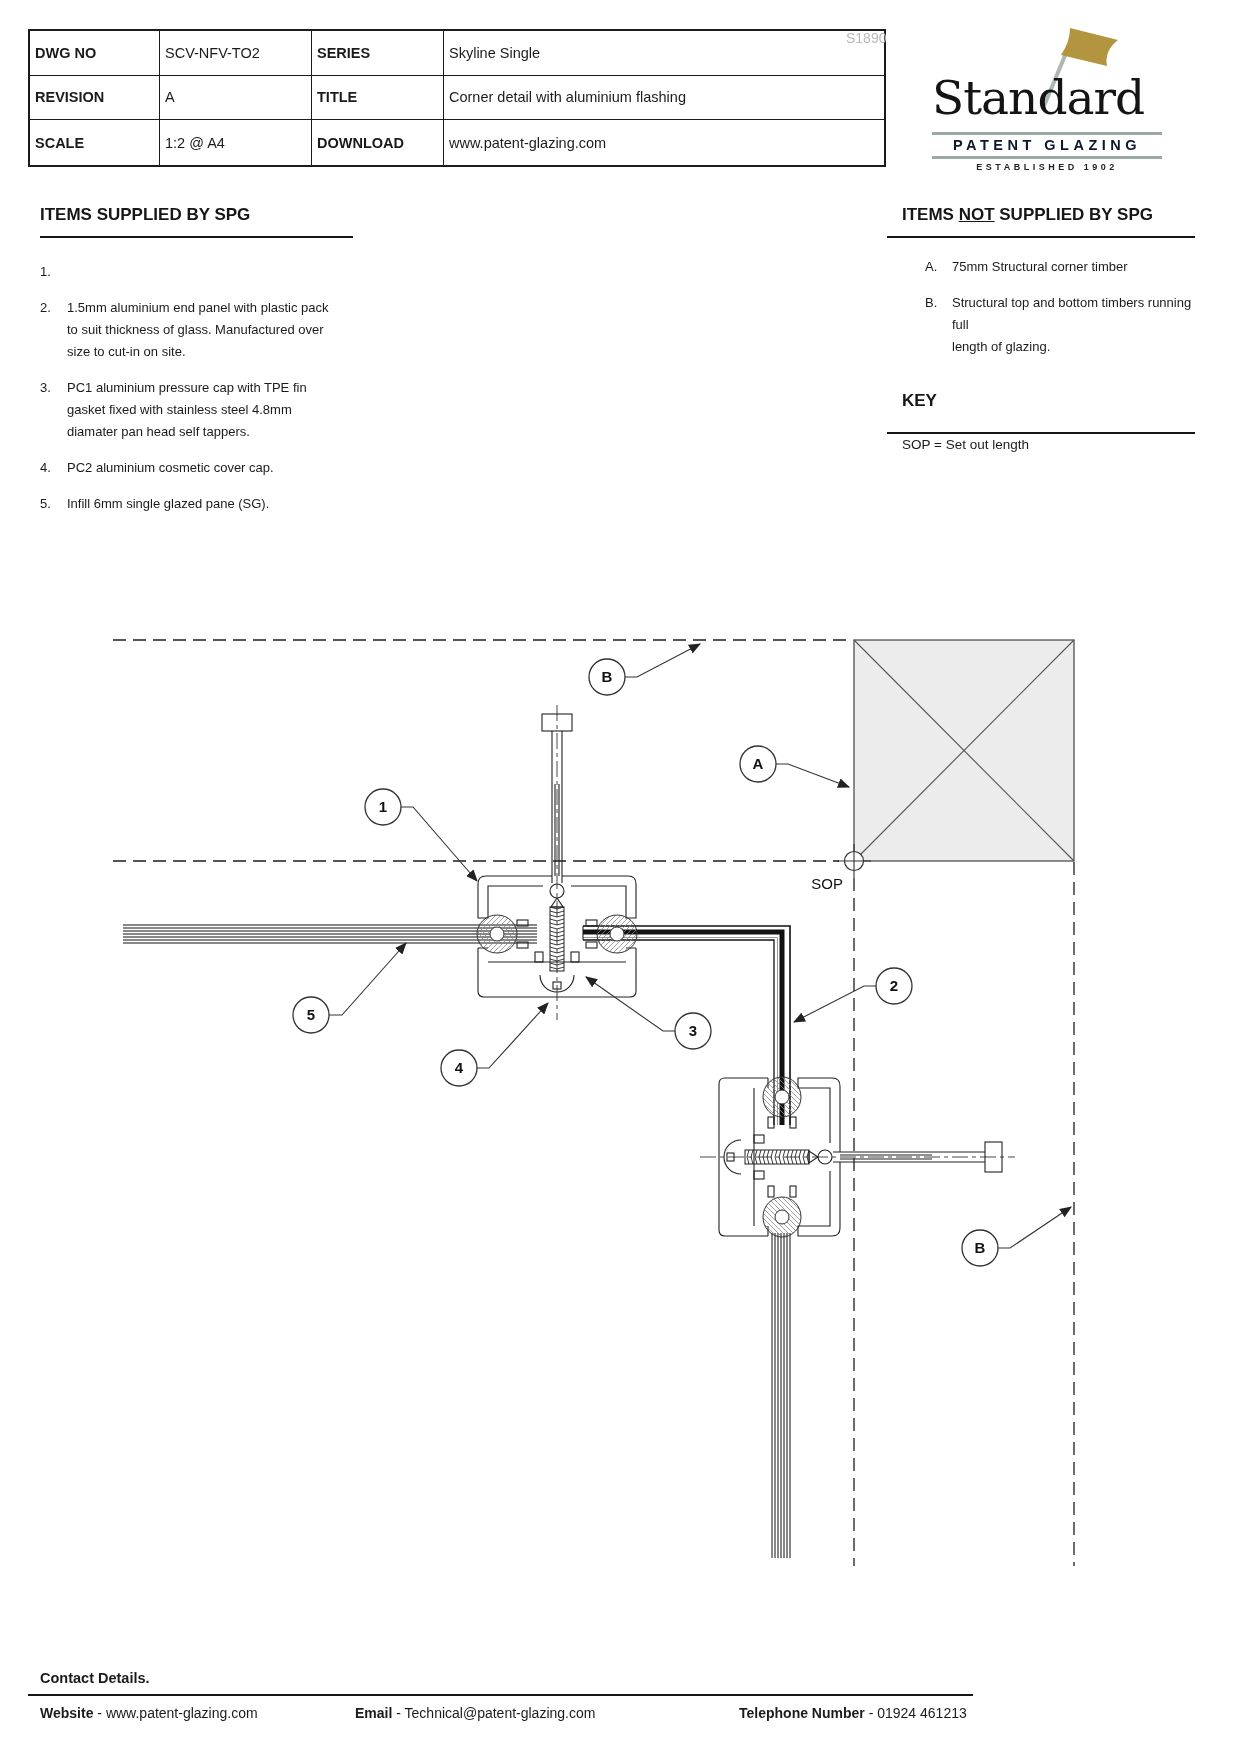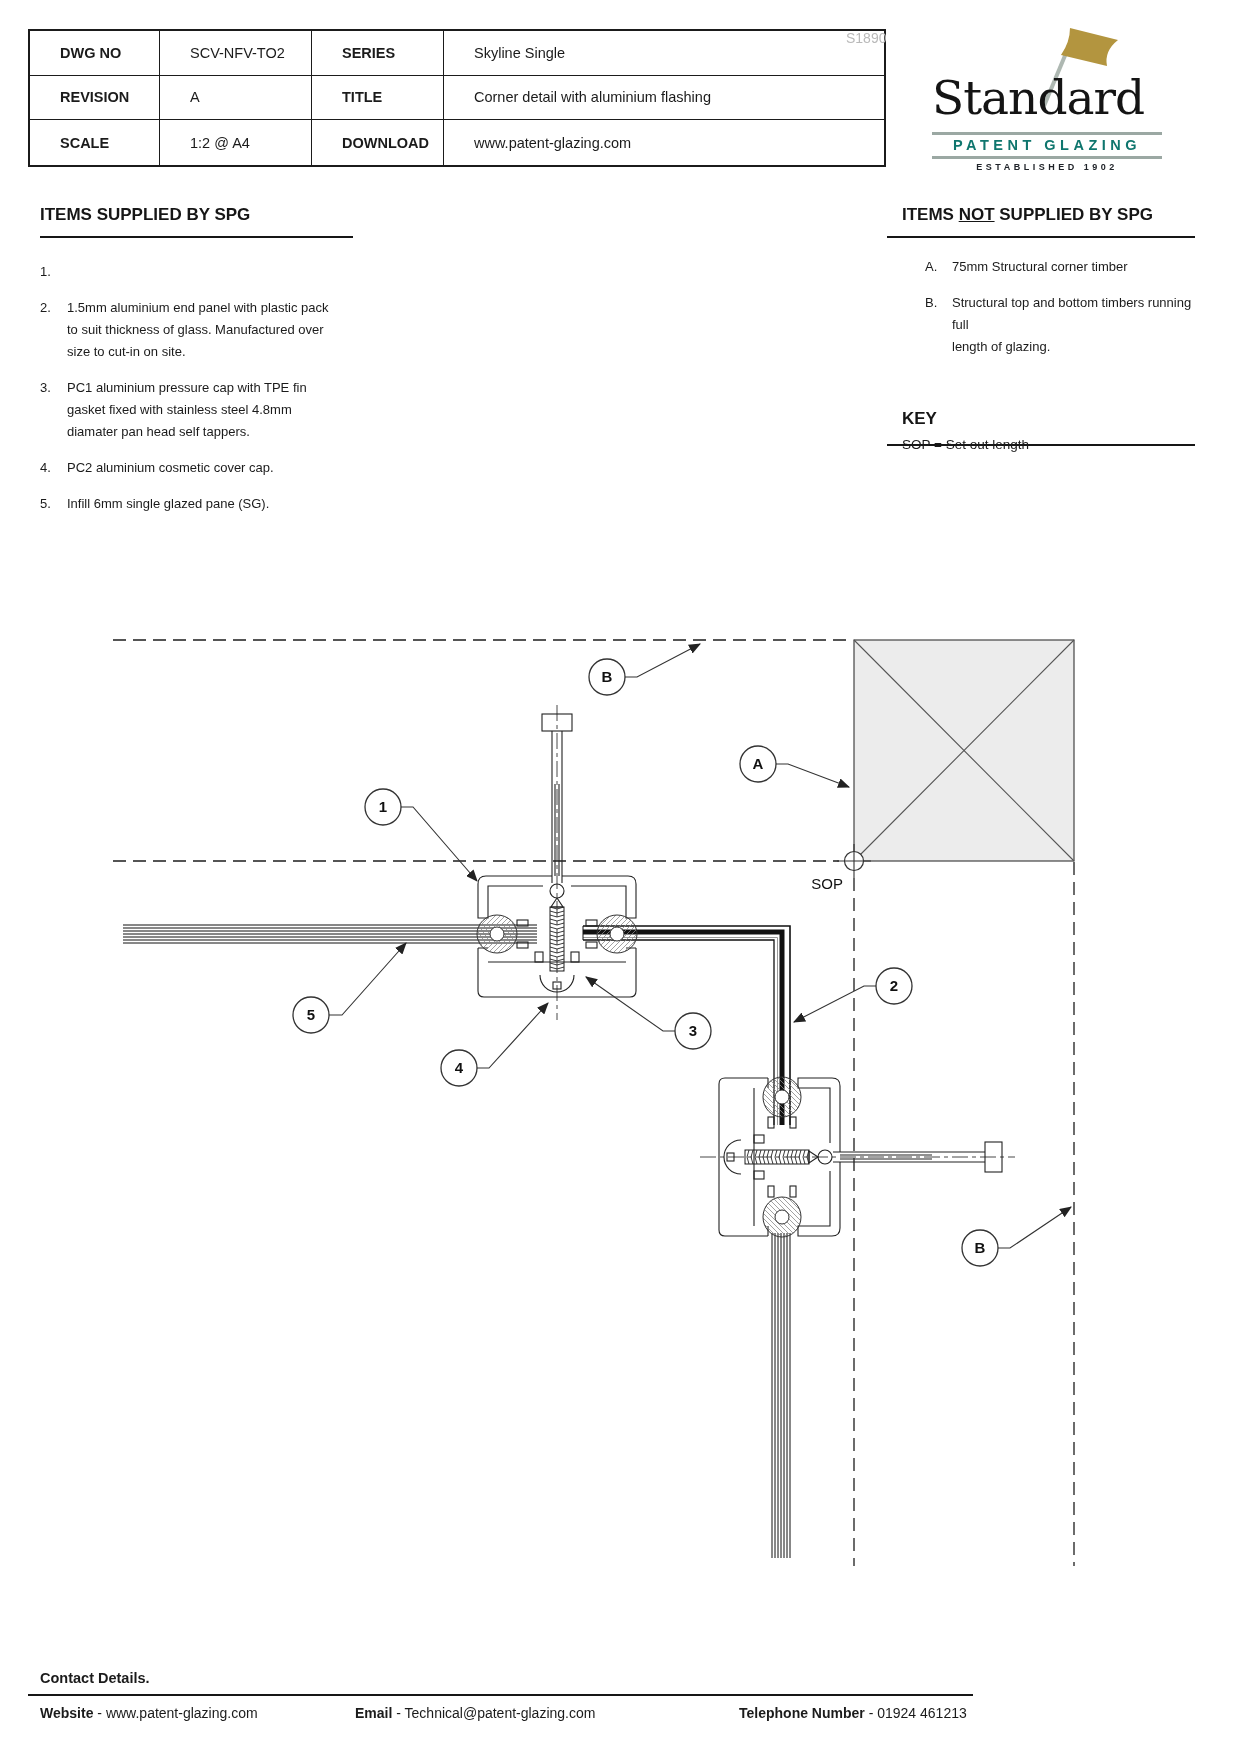--- a/index.html
+++ b/index.html
@@ -5,52 +5,52 @@
   html,body{margin:0;padding:0;background:#fff;}
   #page{position:relative;width:1240px;height:1754px;background:#fff;
         font-family:"Liberation Sans",sans-serif;color:#1b1b1b;overflow:hidden;}
 
   
   #titleblock{position:absolute;left:28px;top:29px;width:858px;height:138px;
               border:2px solid #1b1b1b;box-sizing:border-box;
               display:grid;grid-template-columns:130px 152px 132px auto;
               grid-template-rows:1fr 1fr 1fr;}
   #titleblock .cell{border-right:1px solid #1b1b1b;border-bottom:1px solid #1b1b1b;
-              display:flex;align-items:center;padding-left:30px;font-size:14.5px;
+              display:flex;align-items:center;padding-left:5px;font-size:14.5px;
               box-sizing:border-box;white-space:nowrap;}
   #titleblock .cell.lastcol{border-right:none;}
   #titleblock .cell.lastrow{border-bottom:none;}
   #titleblock .lbl{font-weight:bold;}
   #watermark{position:absolute;left:846px;top:30px;font-size:14px;color:#b9b9b9;}
 
   
   #brand{position:absolute;left:932px;top:74px;width:230px;}
   #brand .name{font-family:"DejaVu Serif","Liberation Serif",serif;font-size:47px;
                line-height:48px;color:#141414;letter-spacing:-1px;}
   #brand .rule{height:3px;background:#9ba8a3;margin-top:10px;}
   #brand .rule2{height:3px;background:#9ba8a3;margin-top:3px;}
   #brand .tagline{margin-top:2px;font-size:14.5px;font-weight:bold;letter-spacing:4.5px;
-               color:#0f766e;text-align:center;white-space:nowrap;}
+               color:#0f172a;text-align:center;white-space:nowrap;}
   #brand .est{margin-top:3px;font-size:9px;font-weight:bold;letter-spacing:3.5px;
                color:#20242a;text-align:center;}
   #flag{position:absolute;left:1028px;top:18px;}
 
   
   .colhead{position:absolute;font-size:17px;font-weight:bold;color:#161616;
            border-bottom:2px solid #161616;padding-bottom:11px;}
   #supplied-head{left:40px;top:205px;width:313px;}
   #notsupplied-head{left:887px;top:205px;width:308px;padding-left:15px;box-sizing:border-box;}
   .uline{text-decoration:underline;}
   .notelist{position:absolute;font-size:13px;line-height:22px;}
   #supplied-list{left:40px;top:261px;width:330px;}
   #notsupplied-list{left:925px;top:256px;width:285px;}
   .notelist .item{display:flex;margin-bottom:14px;}
   .notelist .num{width:27px;flex:none;}
   .notelist .txt{white-space:pre-line;}
-  #keyhead{left:887px;top:409px;width:308px;padding-left:15px;box-sizing:border-box;padding-bottom:15px;}
+  #keyhead{left:887px;top:391px;width:308px;padding-left:15px;box-sizing:border-box;padding-bottom:21px;}
   #keyentry{position:absolute;left:902px;top:437px;font-size:13.5px;}
 
   
   #contact-heading{position:absolute;left:40px;top:1670px;font-size:14.5px;font-weight:bold;}
   #contact-rule{position:absolute;left:28px;top:1694px;width:945px;height:2px;background:#161616;}
   .contact-item{position:absolute;top:1705px;font-size:14px;white-space:nowrap;}
   .contact-item .lbl{font-weight:bold;}
   #contact-website{left:40px;} #contact-email{left:355px;} #contact-phone{left:695px;margin-left:44px;}
   #nbs{position:absolute;left:1028px;top:1660px;display:flex;align-items:center;}
   #nbs .nbs-text{font-size:35px;font-weight:bold;color:#0d0d0d;letter-spacing:-1px;margin-left:6px;}

